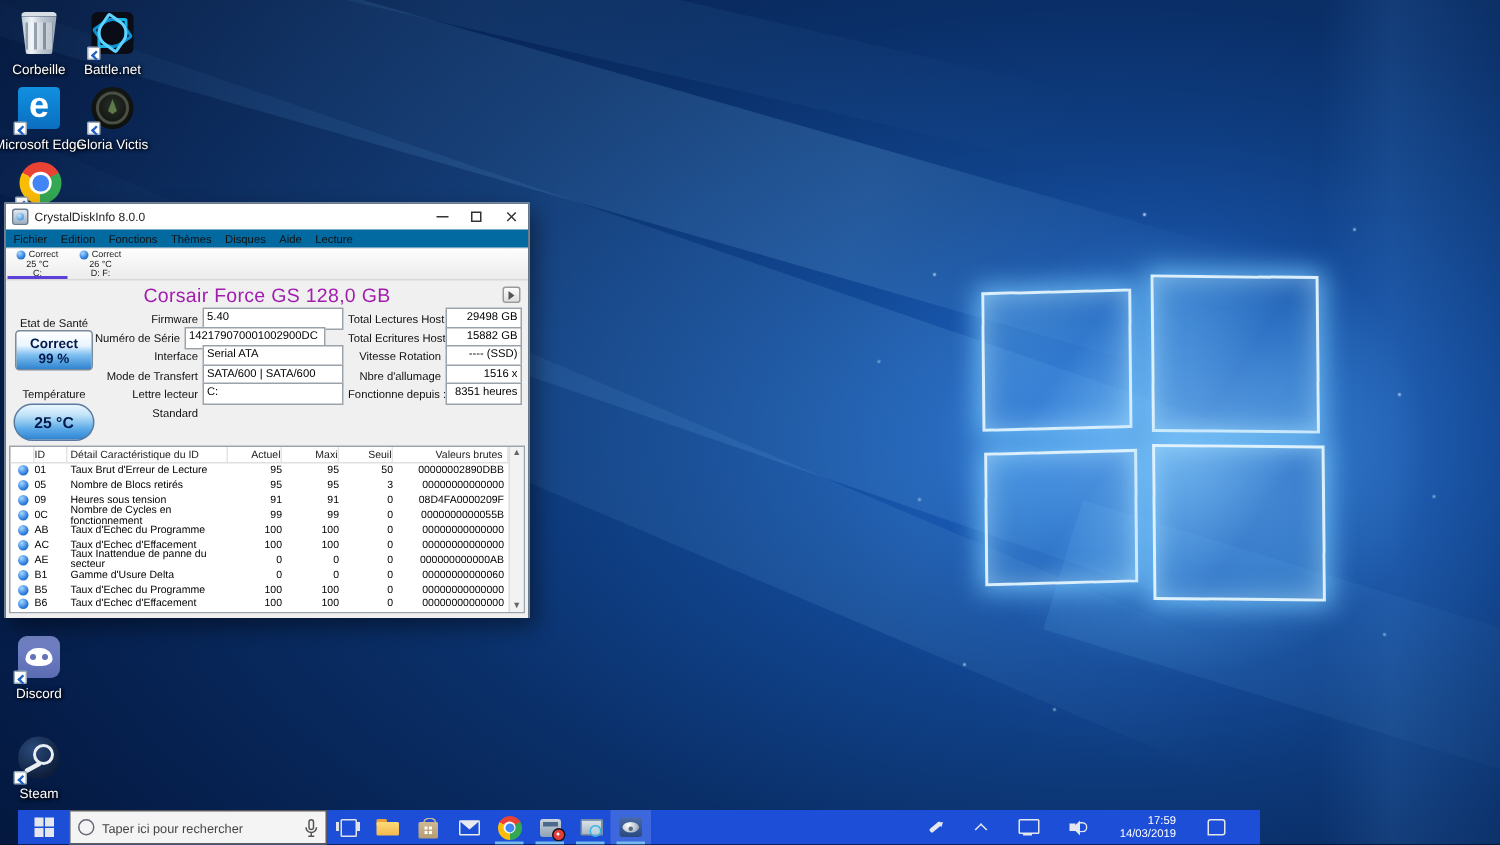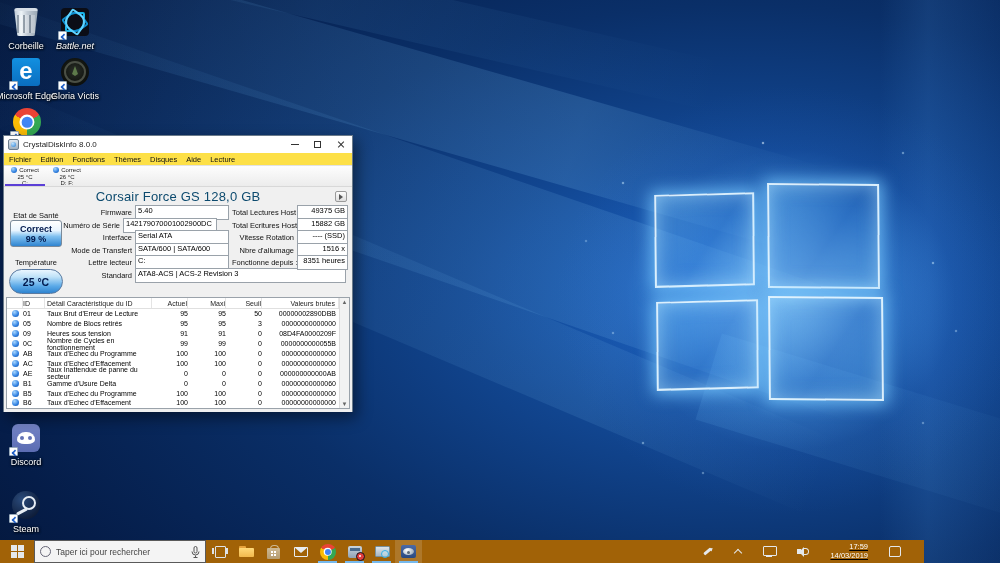--- a/index.html
+++ b/index.html
@@ -81,29 +81,29 @@
   .titlebar .ttl { font-size:8px; color:#222; margin-left:4px; flex:1; white-space:nowrap; }
   .appico { width:11px; height:11px; display:inline-block; position:relative; background:linear-gradient(180deg,#dfe8f0,#9fb0c0); border:1px solid #6c7c8c; border-radius:2px; }
   .appico:after { content:""; position:absolute; left:2px; top:2px; width:5px; height:5px; border-radius:50%; background:radial-gradient(circle at 35% 30%, #bfe4ff, #2a7fd4); }
   .capbtns { display:flex; height:100%; }
   .capbtn { width:23px; height:100%; display:flex; align-items:center; justify-content:center; cursor:pointer; }
   .glyph-min { width:8px; height:1px; background:#333; }
   .glyph-max { width:7px; height:7px; border:1px solid #333; }
   .glyph-close { position:relative; width:8px; height:8px; }
   .glyph-close:before, .glyph-close:after { content:""; position:absolute; left:0; top:3.5px; width:8px; height:1px; background:#333; }
   .glyph-close:before { transform:rotate(45deg); } .glyph-close:after { transform:rotate(-45deg); }
-  .menubar { height:13px; background:#fde047; border-bottom:1px solid #e2e2e2; display:flex; align-items:center; padding-left:5px; gap:9px; }
+  .menubar { height:13px; background:#0369a1; border-bottom:1px solid #e2e2e2; display:flex; align-items:center; padding-left:5px; gap:9px; }
   .menubar span { font-size:7.5px; color:#111; cursor:pointer; }
   .drivebar { height:21px; background:linear-gradient(180deg,#fdfdfd,#ececec); border-bottom:1px solid #d8d8d8; position:relative; display:flex; }
   .dtab { width:42px; padding-top:1px; text-align:center; font-size:6px; line-height:6.5px; color:#222; cursor:pointer; position:relative; }
   .dtab .r1 { display:flex; align-items:center; justify-content:center; gap:2px; }
   .ball { width:6px; height:6px; border-radius:50%; background:radial-gradient(circle at 35% 30%, #a8d8ff, #2f7fe0 60%, #0f4f9f); display:inline-block; }
   .dtab.sel:after { content:""; position:absolute; left:1px; right:1px; bottom:0; height:2px; background:#5b3fd6; }
   .modelrow { height:19px; position:relative; display:flex; align-items:center; justify-content:center; }
-  .modelrow .model { font-size:13px; color:#0c4a6e; letter-spacing:.2px; }
+  .modelrow .model { font-size:13px; color:#a21caf; letter-spacing:.2px; }
   .nextbtn { position:absolute; right:5px; top:4px; width:12px; height:11px; background:linear-gradient(180deg,#fcfcfc,#dedede); border:1px solid #9a9a9a; border-radius:2px; display:flex; align-items:center; justify-content:center; cursor:pointer; }
   .nextbtn i { width:0; height:0; border-left:4px solid #555; border-top:3px solid transparent; border-bottom:3px solid transparent; }
   .cdi-body { position:relative; height:206px; }
   .hlabel { position:absolute; left:0; width:64px; text-align:center; font-size:7.5px; color:#111; }
   .healthbtn { position:absolute; left:6px; top:14px; width:52px; height:27px; border:1px solid #7a8a9a; border-radius:3px; cursor:pointer;
     background:linear-gradient(180deg,#ffffff 0%,#e9f5ff 38%,#7fc0f0 62%,#2f84d0 100%);
     display:flex; flex-direction:column; align-items:center; justify-content:center; }
   .healthbtn .st { font-weight:bold; font-size:9px; color:#00194d; line-height:10px; }
   .healthbtn .pc { font-weight:bold; font-size:9px; color:#00194d; line-height:10px; }
   .tempbtn { position:absolute; left:5px; top:63px; width:54px; height:25px; border:1px solid #5a7aa0; border-radius:13px; cursor:pointer;
@@ -124,21 +124,21 @@
   .c-nm { flex:1; padding-left:2px; }
   .c-cu,.c-se { width:36px; justify-content:flex-end; text-align:right; display:flex; }
   .c-ma { width:38px; justify-content:flex-end; text-align:right; display:flex; }
   .c-rw { width:77px; justify-content:flex-end; text-align:right; display:flex; padding-right:3px; }
   .sball { width:7px; height:7px; border-radius:50%; background:radial-gradient(circle at 35% 30%, #a8d8ff, #2f7fe0 60%, #0f4f9f); }
   .sbar { width:10px; background:#f2f2f2; border-left:1px solid #ddd; display:flex; flex-direction:column; justify-content:space-between; align-items:center; cursor:pointer; }
   .sbar .ar { font-size:6px; color:#666; line-height:8px; }
   .winfoot { position:absolute; left:0; right:0; bottom:0; height:3px; background:#f0f0f0; }
 
   
-  .taskbar { position:absolute; left:0; bottom:0; width:924px; height:23px; background:#a16207; z-index:10; display:flex; align-items:stretch; }
+  .taskbar { position:absolute; left:12px; bottom:0; width:828px; height:23px; background:#1d4ed8; z-index:10; display:flex; align-items:stretch; }
   .tb-start { width:34px; display:flex; align-items:center; justify-content:center; cursor:pointer; }
   .winflag { width:13px; height:13px; display:grid; grid-template-columns:6px 6px; grid-template-rows:6px 6px; gap:1px; }
   .winflag i { background:#e4e8ec; }
   .tb-search { width:172px; background:#f4f4f4; border:1px solid #5a5a5a; display:flex; align-items:center; padding:0 5px; gap:5px; cursor:text; }
   .cortana-ring { width:11px; height:11px; border:1.5px solid #667; border-radius:50%; }
   .tb-search .ph { flex:1; font-size:8.5px; color:#444; white-space:nowrap; overflow:hidden; }
   .tb-ic { width:27px; display:flex; align-items:center; justify-content:center; position:relative; cursor:pointer; }
   .tb-ic.running:after { content:""; position:absolute; left:4px; right:4px; bottom:0; height:2px; background:#76b9ed; }
   .tb-ic.active { background:rgba(255,255,255,.14); }
   .tb-spacer { flex:1; }
@@ -168,21 +168,21 @@
   .ico-badge .bdg:after { content:""; position:absolute; left:2.5px; top:2.5px; width:2px; height:2px; background:#fff; border-radius:50%; }
   
   .ico-scan { position:relative; width:14px; height:12px; }
   .ico-scan:before { content:""; position:absolute; left:0; top:0; width:13px; height:9px; background:linear-gradient(180deg,#dde4ea,#a8b6c2); border:1px solid #78909c; border-radius:1px; }
   .ico-scan:after { content:""; position:absolute; right:0; bottom:0; width:6px; height:6px; border:1.5px solid #35b0e8; border-radius:50%; background:rgba(200,240,255,.4); }
   
   .ico-disk { position:relative; width:15px; height:13px; background:linear-gradient(180deg,#4a6aa8,#2a4a80); border-radius:2px; }
   .ico-disk:before { content:""; position:absolute; left:2px; top:3px; width:11px; height:7px; border-radius:50%; background:radial-gradient(circle at 35% 30%, #ffffff, #b8c4d0 60%, #8494a4); }
   .ico-disk:after { content:""; position:absolute; left:6px; top:5.5px; width:3px; height:3px; border-radius:50%; background:#5a6a7a; }
   
-  .tray { display:flex; align-items:center; gap:13px; padding-right:2px;text-decoration:underline; }
+  .tray { display:flex; align-items:center; gap:13px; padding-right:2px; }
   .tray-item { height:23px; display:flex; align-items:center; justify-content:center; padding:0 4px; cursor:pointer; }
   .ico-pen { width:11px; height:11px; position:relative; }
   .ico-pen:before { content:""; position:absolute; left:1px; top:4px; width:9px; height:2.5px; background:#e4e8ec; border-radius:1px; transform:rotate(-40deg); }
   .ico-pen:after { content:""; position:absolute; right:0; top:1px; width:0; height:0; border-left:3px solid #e4e8ec; border-top:2px solid transparent; border-bottom:2px solid transparent; transform:rotate(-40deg); }
   .ico-chev { width:8px; height:8px; position:relative; }
   .ico-chev:before { content:""; position:absolute; left:1px; top:2px; width:5px; height:5px; border-left:1.3px solid #e4e8ec; border-top:1.3px solid #e4e8ec; transform:rotate(45deg); }
   .ico-net { position:relative; width:13px; height:11px; }
   .ico-net:before { content:""; position:absolute; left:0; top:0; width:12px; height:8px; border:1.2px solid #e4e8ec; border-radius:1px; }
   .ico-net:after { content:""; position:absolute; left:3px; bottom:0; width:6px; height:1.2px; background:#e4e8ec; }
   .ico-vol { position:relative; width:12px; height:11px; }
@@ -212,21 +212,21 @@
   </div>
   <div class="particles"></div>
 </div>
 
 <div class="dicon" style="left:-5px; top:8px;">
   <div class="glyph">
       <div class="ico-bin"></div>
     </div>
   <div class="lbl">Corbeille</div>
 </div>
-<div class="dicon" style="left:44px; top:8px;font-style:italic;">
+<div class="dicon" style="left:44px; top:8px;">
   <div class="glyph">
       <div class="ico-bnet">
         <i></i>
         <i></i>
         <i></i>
       </div>
       <span class="shortcut"></span>
     </div>
   <div class="lbl">Battle.net</div>
 </div>
@@ -342,26 +342,25 @@
     <div class="frow" style="left:0; top:38.5px;">
         <span class="flab" style="width:131px;">Mode de Transfert</span>
         <span class="fbox" style="width:94px;">SATA/600 | SATA/600</span>
       </div>
     <div class="frow" style="left:0; top:51px;">
         <span class="flab" style="width:131px;">Lettre lecteur</span>
         <span class="fbox" style="width:94px;">C:</span>
       </div>
     <div class="frow" style="left:0; top:63.5px;">
         <span class="flab" style="width:131px;">Standard</span>
-        <span class="fbox" style="width:211px;">ATA8-ACS | ACS-2 Revision 3</span>
       </div>
 
     <div class="frow" style="left:228px; top:1px;">
         <span class="flab" style="width:65px;">Total Lectures Host</span>
-        <span class="fbox num" style="width:51px;">49375 GB</span>
+        <span class="fbox num" style="width:51px;">29498 GB</span>
       </div>
     <div class="frow" style="left:228px; top:13.5px;">
         <span class="flab" style="width:65px;">Total Ecritures Host</span>
         <span class="fbox num" style="width:51px;padding-left:10px;">15882 GB</span>
       </div>
     <div class="frow" style="left:228px; top:26px;">
         <span class="flab" style="width:65px;">Vitesse Rotation</span>
         <span class="fbox num" style="width:51px;">---- (SSD)</span>
       </div>
     <div class="frow" style="left:228px; top:38.5px;">

